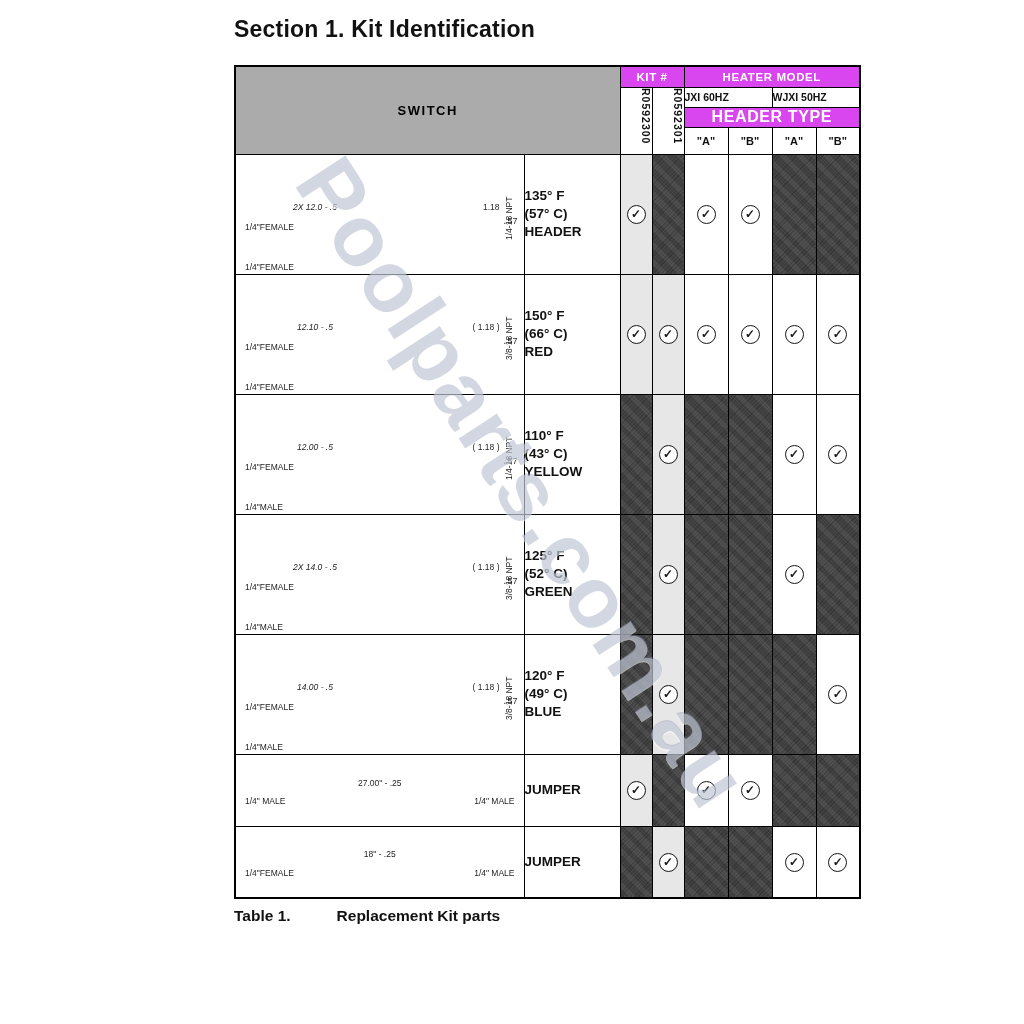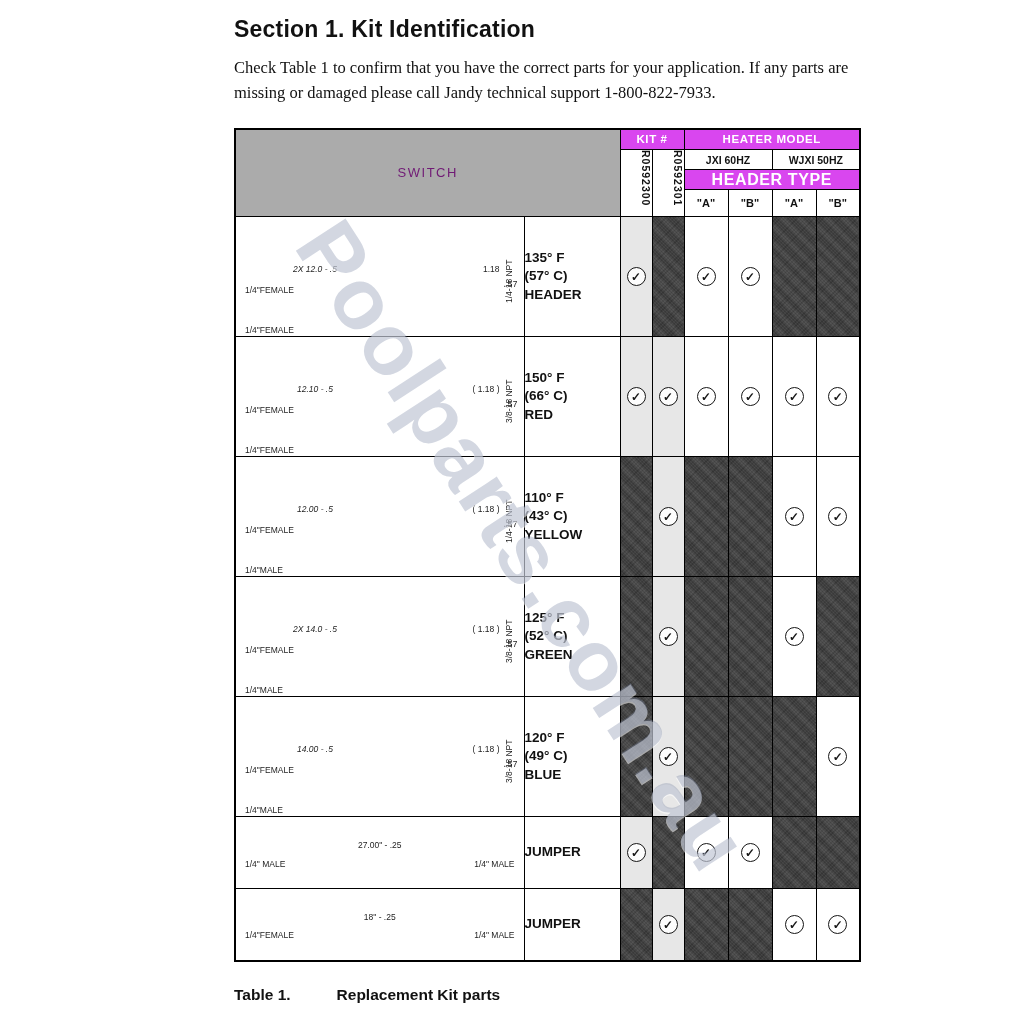--- a/index.html
+++ b/index.html
@@ -17,24 +17,24 @@
   .watermark {
     position:absolute; left:125px; top:75px; z-index:6;
     transform:rotate(57deg); transform-origin:0 0;
     font-size:86px; font-weight:bold; letter-spacing:2px; white-space:nowrap;
     color:rgba(125,138,168,0.34); text-shadow:1px 1px 0 rgba(255,255,255,0.55);
     pointer-events:none;
   }
   table.kit { border-collapse:collapse; border:2px solid #000; table-layout:fixed; width:625px; }
   table.kit th, table.kit td { border:1px solid #000; padding:0; }
 
-  th.sw { background:#ababab; color:#701a75; font-size:13px; font-weight:normal; letter-spacing:1.5px; text-align:center; }
+  th.sw { background:#ababab; color:#000000; font-size:13px; font-weight:bold; letter-spacing:1.5px; text-align:center; }
   th.bar { background:#d946ef; color:#fff; font-size:11.5px; font-weight:bold; letter-spacing:.6px; height:21px; text-align:center; }
   th.bar.small { height:20px; font-size:16px; }
-  th.model { font-size:10.5px; font-weight:bold; height:20px; background:#fff; text-align:center; }
+  th.model { font-size:10.5px; font-weight:bold; height:20px; background:#fff; text-align:left; }
   th.rot {
     background:#fff; writing-mode:vertical-rl; vertical-align:top; text-align:left;
     font-size:10.5px; font-weight:bold; letter-spacing:1px; padding-top:5px;
   }
   th.type { font-size:11px; font-weight:bold; height:27px; background:#fff; text-align:center; }
 
   tr.row-switch { height:120px; }
   tr.row-jumper { height:72px; }
 
   td.art-cell { background:#fff; position:relative; }
@@ -60,28 +60,27 @@
     background-image:
       repeating-linear-gradient(45deg, rgba(0,0,0,0.35) 0 1px, rgba(255,255,255,0.05) 1px 2px),
       repeating-linear-gradient(-45deg, rgba(0,0,0,0.20) 0 1px, rgba(255,255,255,0.03) 1px 3px);
   }
   .chk {
     display:inline-flex; width:19px; height:19px; border:1.8px solid #161616; border-radius:50%;
     align-items:center; justify-content:center; font-size:12px; font-weight:bold; color:#161616;
     background:rgba(255,255,255,0.85);
   }
 
-  .caption { margin-top:24px; font-size:15.5px; font-weight:bold; display:flex; gap:46px;align-items:flex-end; }
+  .caption { margin-top:8px; font-size:15.5px; font-weight:bold; display:flex; gap:46px;align-items:flex-end; }
 </style>
 </head>
 <body>
 
 <div class="page">
   <h1 class="section-title">Section 1. Kit Identification</h1>
-  <p class="intro">Check Table 1 to confirm that you have the correct parts for your application. If any parts are missing or damaged please call Jandy technical support 1-800-822-7933.</p>
 
   <div class="table-wrap">
     <div class="watermark">Poolparts.com.au</div>
     <table class="kit">
       <colgroup>
         <col style="width:289px">
           <col style="width:96px">
         <col style="width:32px">
           <col style="width:32px">
         <col style="width:44px">

